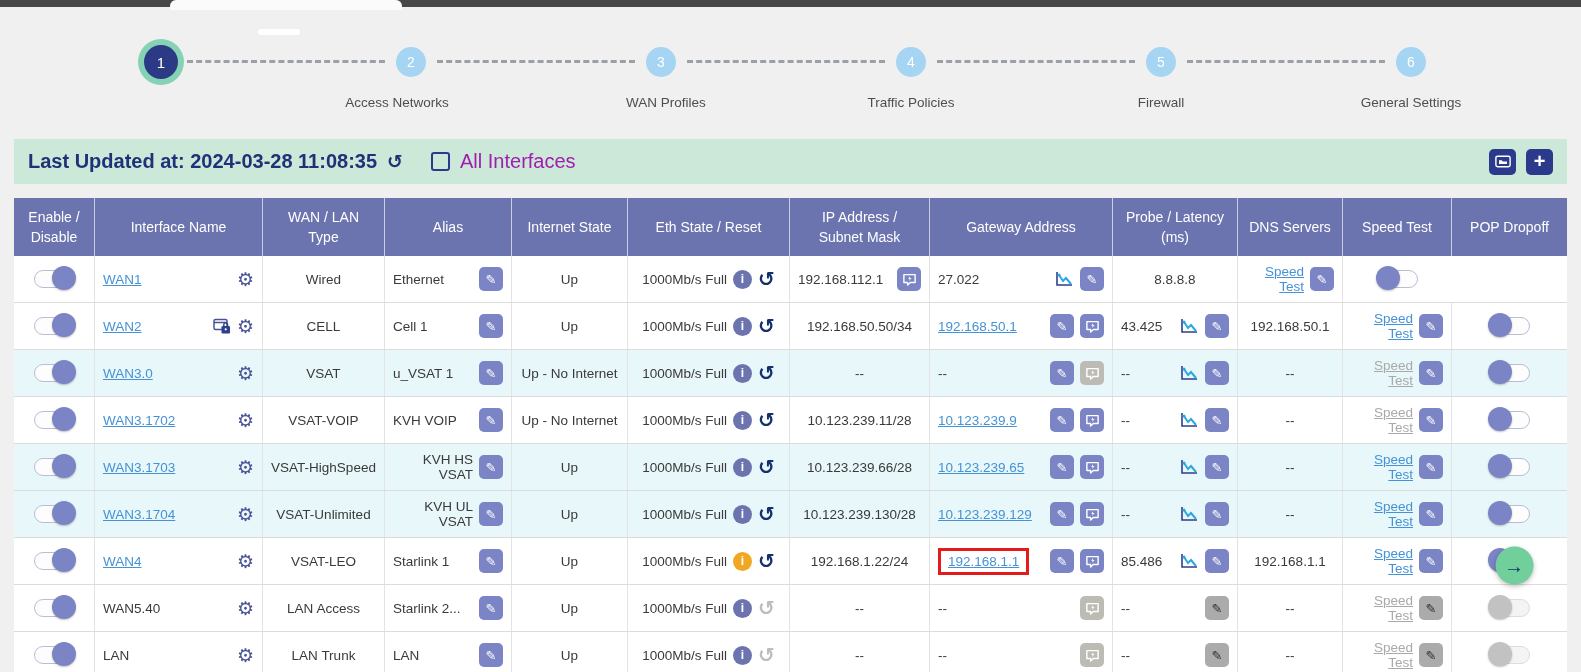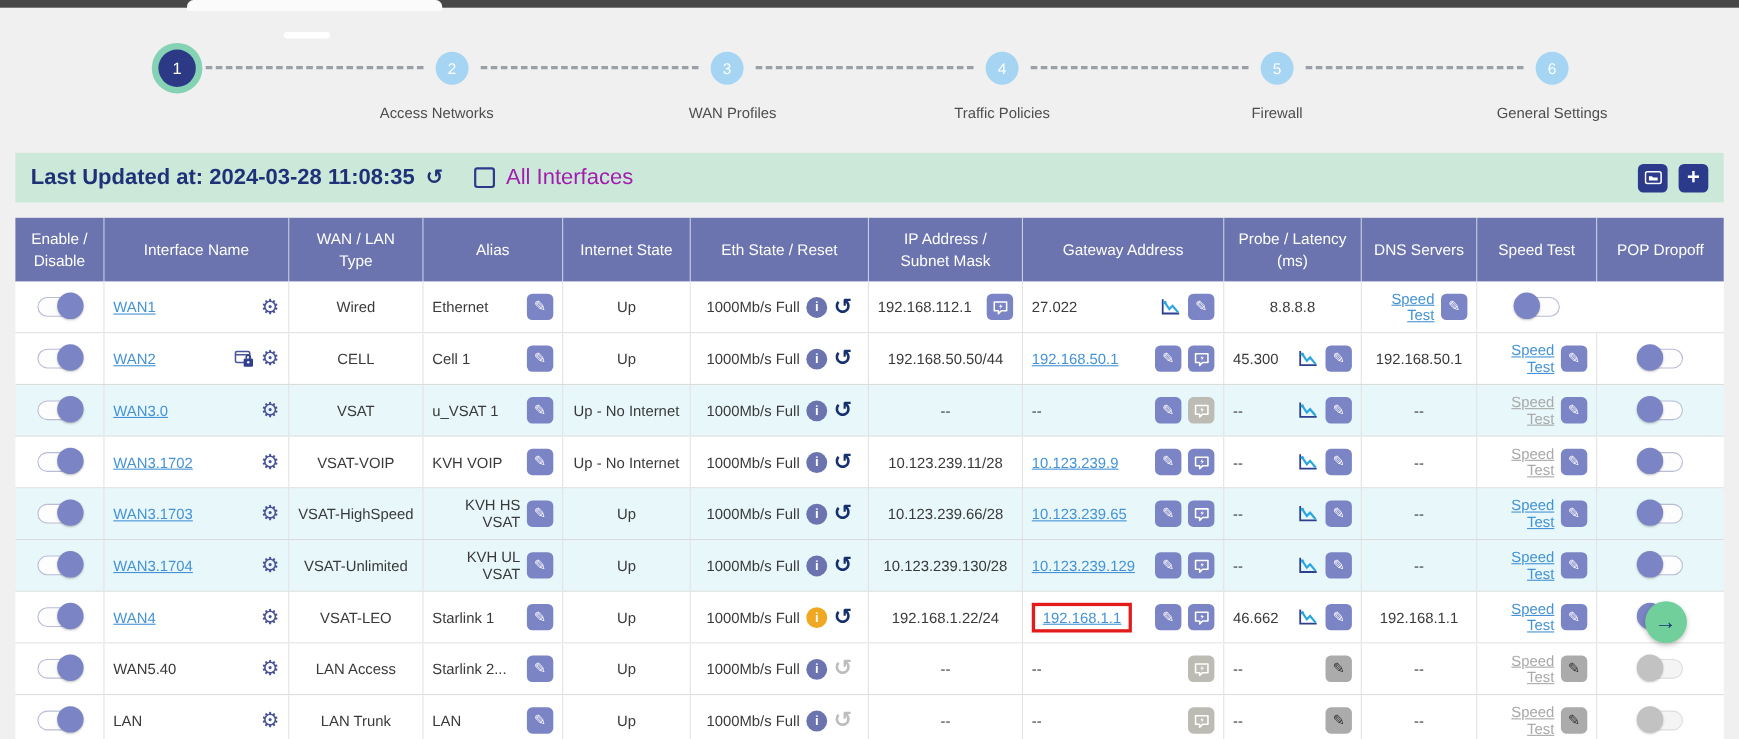--- a/index.html
+++ b/index.html
@@ -241,36 +241,36 @@
         </div>
         <div class="cell">
           <span>Up</span>
         </div>
         <div class="cell">
           <span>1000Mb/s Full</span>
           <span class="info-ic">i</span>
           <span class="reset-ic">↺</span>
         </div>
         <div class="cell">
-          <span>192.168.50.50/44</span>
+          <span>192.168.50.50/34</span>
         </div>
         <div class="cell spread">
           <span><span class="link">192.168.50.1</span></span>
           <div class="icon-row">
             <div class="sqbtn pencil">✎</div>
             <div class="sqbtn ping">
               <svg width="15" height="15" viewBox="0 0 16 16">
                 <path d="M2 2.8 h12 v8.4 h-5.2 L6 14 v-2.8 H2 z" fill="none" stroke="#fff" stroke-width="1.5" stroke-linejoin="round"></path>
                 <path d="M8.6 4.6 l-2 2.6 h1.7 l-1 2.6 2.9-3.4 h-1.7 z" fill="#fff"></path>
               </svg>
             </div>
           </div>
         </div>
         <div class="cell spread">
-          <span>45.300</span>
+          <span>43.425</span>
           <div class="icon-row">
             <span class="chart-ic">
               <svg width="20" height="18" viewBox="0 0 20 18">
                 <path d="M3 2 v13 h15" stroke="#2e3f8f" stroke-width="1.6" fill="none"></path>
                 <polyline points="5,5 9,11 12,8 17,14" stroke="#2aa7e0" stroke-width="2" fill="none"></polyline>
                 <circle cx="5" cy="5" r="1.5" fill="#2aa7e0"></circle>
               </svg>
             </span>
             <div class="sqbtn pencil">✎</div>
           </div>
@@ -596,21 +596,21 @@
             <div class="sqbtn pencil">✎</div>
             <div class="sqbtn ping">
               <svg width="15" height="15" viewBox="0 0 16 16">
                 <path d="M2 2.8 h12 v8.4 h-5.2 L6 14 v-2.8 H2 z" fill="none" stroke="#fff" stroke-width="1.5" stroke-linejoin="round"></path>
                 <path d="M8.6 4.6 l-2 2.6 h1.7 l-1 2.6 2.9-3.4 h-1.7 z" fill="#fff"></path>
               </svg>
             </div>
           </div>
         </div>
         <div class="cell spread">
-          <span>46.662</span>
+          <span>85.486</span>
           <div class="icon-row">
             <span class="chart-ic">
               <svg width="20" height="18" viewBox="0 0 20 18">
                 <path d="M3 2 v13 h15" stroke="#2e3f8f" stroke-width="1.6" fill="none"></path>
                 <polyline points="5,5 9,11 12,8 17,14" stroke="#2aa7e0" stroke-width="2" fill="none"></polyline>
                 <circle cx="5" cy="5" r="1.5" fill="#2aa7e0"></circle>
               </svg>
             </span>
             <div class="sqbtn pencil">✎</div>
           </div>

